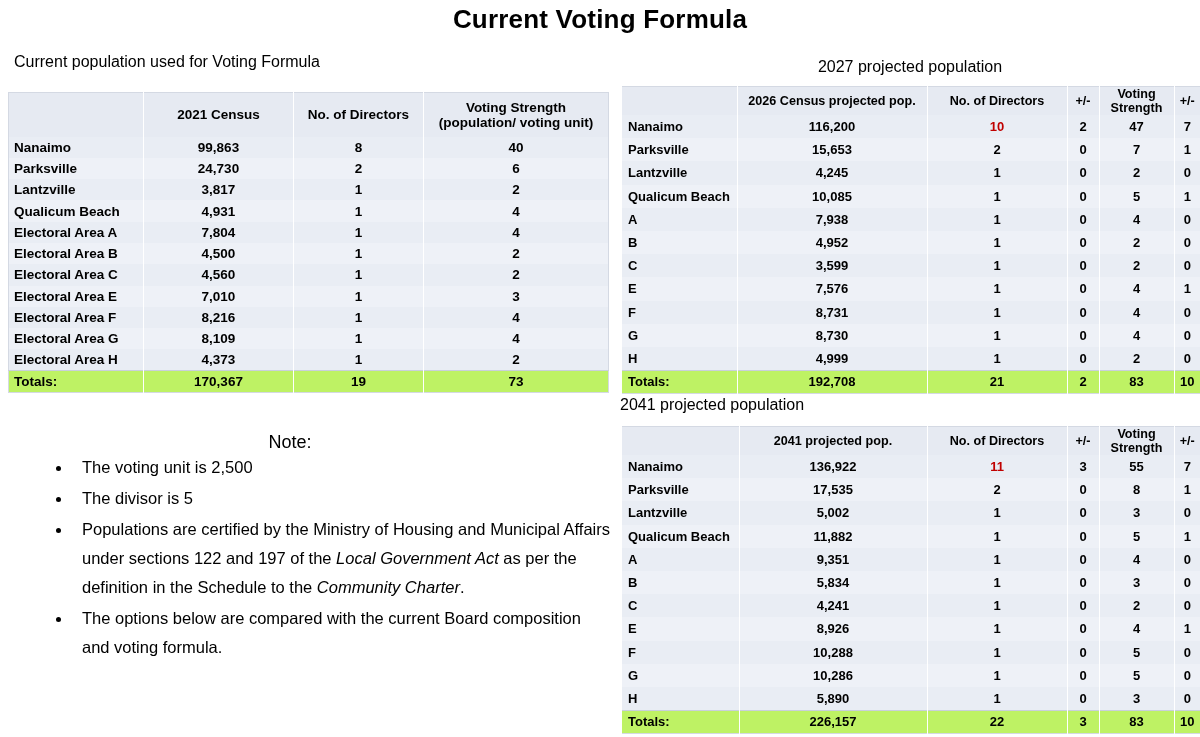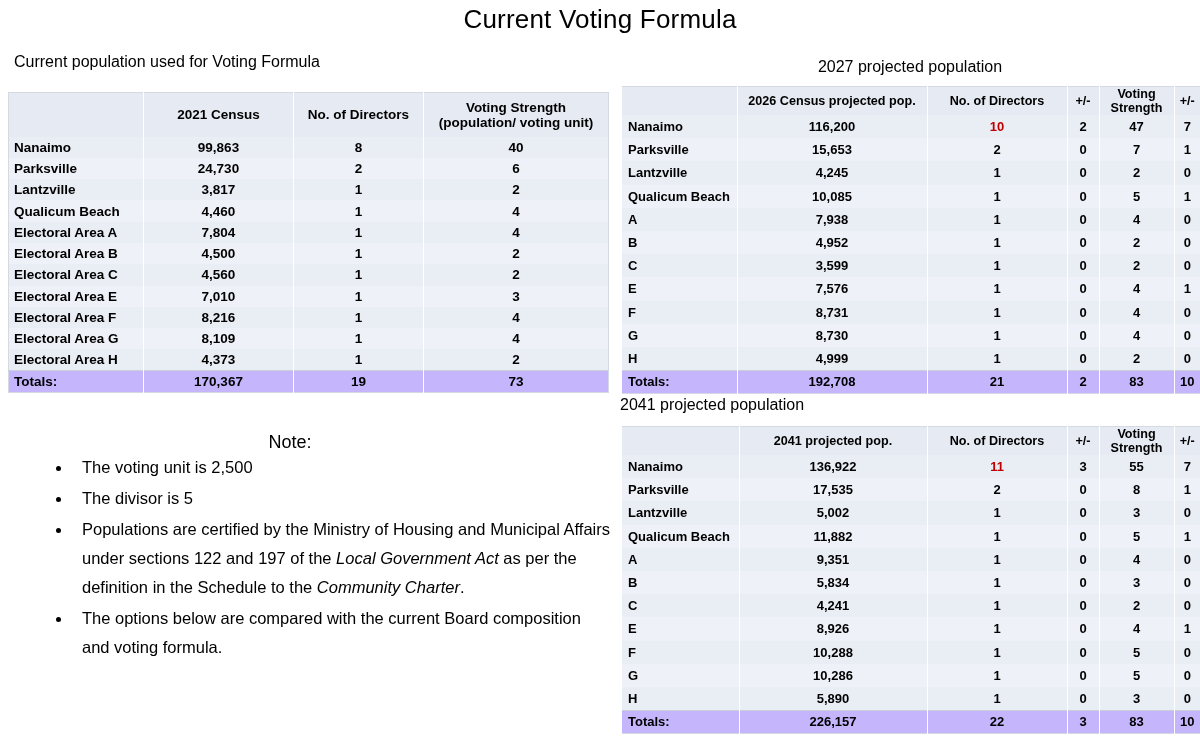--- a/index.html
+++ b/index.html
@@ -17,21 +17,21 @@
   }
 
   
   #main-title {
     position: absolute;
     top: 4px;
     left: 0;
     width: 1200px;
     text-align: center;
     font-size: 26px;
-    font-weight: 400;
+    font-weight: 700;
     letter-spacing: 0.2px;
     font-family: "Liberation Sans", sans-serif;
   }
 
   
   .section-heading {
     position: absolute;
     font-size: 16px;
     font-weight: 400;
     font-family: "Liberation Sans", sans-serif;
@@ -55,21 +55,21 @@
     font-weight: bold;
     vertical-align: middle;
     border-right: 1px solid #ffffff;
     box-sizing: border-box;
   }
   .xtable .last-col { border-right: none; }
   .xtable tr.band-a td { background: #e9edf4; }
   .xtable tr.band-b td { background: #eef1f7; }
   .xtable tr.hdr th    { background: #e6eaf2; }
   .xtable tr.totals td {
-    background: #c4b5fd;
+    background: #bef264;
     border-top: 1px solid #c9cfdb;
   }
   .name-cell  { text-align: left; }
   .num-cell   { text-align: center; }
 
   
   #table-current {
     top: 92px;
     left: 8px;
     width: 600px;
@@ -185,21 +185,21 @@
         <td class="num-cell last-col">6</td>
       </tr>
       <tr class="band-a">
         <td class="name-cell">Lantzville</td>
         <td class="num-cell">3,817</td>
         <td class="num-cell">1</td>
         <td class="num-cell last-col">2</td>
       </tr>
       <tr class="band-b">
         <td class="name-cell">Qualicum Beach</td>
-        <td class="num-cell">4,460</td>
+        <td class="num-cell">4,931</td>
         <td class="num-cell">1</td>
         <td class="num-cell last-col">4</td>
       </tr>
       <tr class="band-a">
         <td class="name-cell">Electoral Area A</td>
         <td class="num-cell">7,804</td>
         <td class="num-cell">1</td>
         <td class="num-cell last-col">4</td>
       </tr>
       <tr class="band-b">

